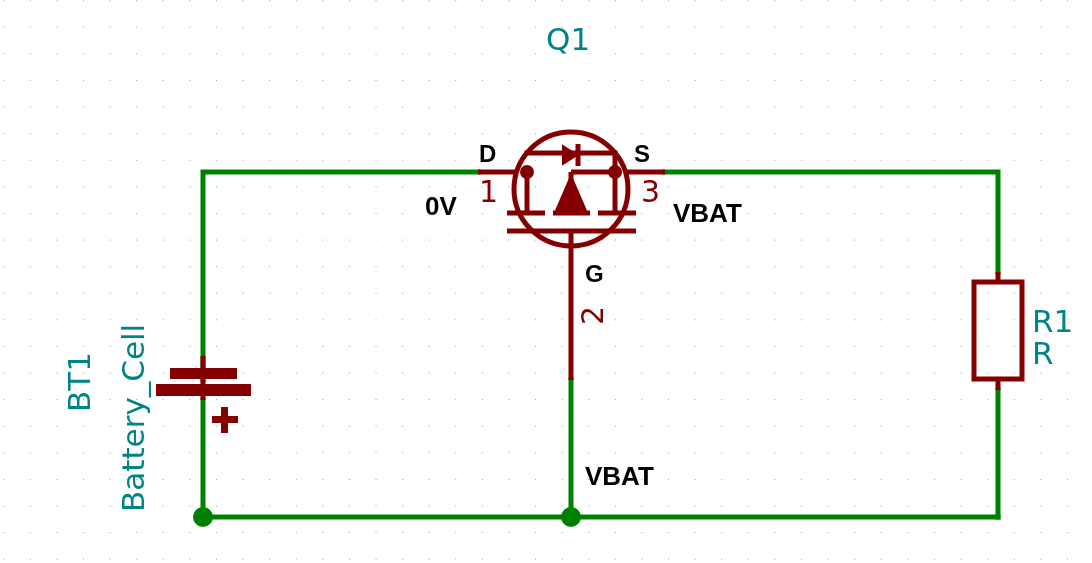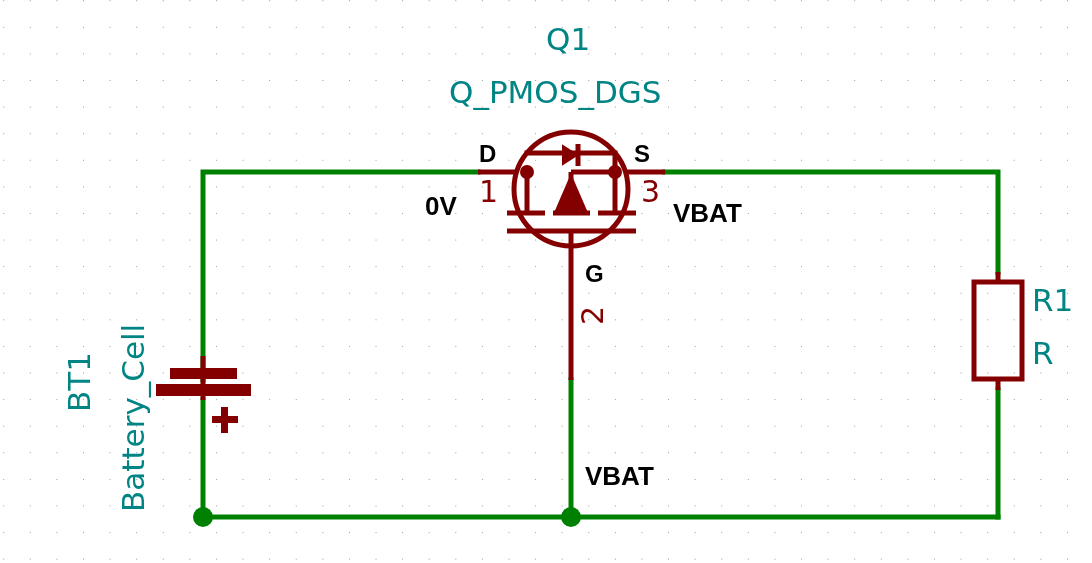--- a/index.html
+++ b/index.html
@@ -134,33 +134,32 @@
     <g>
       <g stroke="#840000" stroke-width="5">
         <line x1="998" y1="272" x2="998" y2="282"></line>
         <line x1="998" y1="379" x2="998" y2="390"></line>
       </g>
       <rect x="974" y="282" width="48" height="97" stroke="#840000" stroke-width="5" fill="none"></rect>
     </g>
   </svg>
 
   <div class="lbl lbl-ref" style="left:546px; top:24px; font-size:31px; color:#008484;">Q1</div>
-  <div class="lbl lbl-ref" style="left:449px; top:77px; font-size:31px; color:#008484;">Q_PMOS_DGS</div>
 
   <div class="lbl lbl-pinname" style="left:479px; top:142px; font-size:24px; color:#000000;">D</div>
   <div class="lbl lbl-pinname" style="left:634px; top:142px; font-size:24px; color:#000000;">S</div>
   <div class="lbl lbl-pinname" style="left:585px; top:262px; font-size:24px; color:#000000;">G</div>
 
   <div class="lbl lbl-pinnum" style="left:479px; top:177px; font-size:30px; color:#840000;">1</div>
   <div class="lbl lbl-pinnum" style="left:641px; top:177px; font-size:30px; color:#840000;">3</div>
   <div class="lbl lbl-pinnum rot90" style="left:578px; top:325px; font-size:30px; color:#840000;">2</div>
 
   <div class="lbl lbl-net" style="left:425px; top:193px; font-size:26px; color:#000000;">0V</div>
   <div class="lbl lbl-net" style="left:673px; top:200px; font-size:26px; color:#000000;">VBAT</div>
   <div class="lbl lbl-net" style="left:585px; top:463px; font-size:26px; color:#000000;">VBAT</div>
 
   <div class="lbl lbl-ref rot90" style="left:64px; top:412px; font-size:31px; color:#008484;">BT1</div>
   <div class="lbl lbl-ref rot90" style="left:118px; top:512px; font-size:31px; color:#008484;">Battery_Cell</div>
 
-  <div class="lbl lbl-ref" style="left:1032px; top:285px; font-size:31px; color:#008484;">R1</div>
+  <div class="lbl lbl-ref" style="left:1032px; top:306px; font-size:31px; color:#008484;">R1</div>
   <div class="lbl lbl-ref" style="left:1032px; top:338px; font-size:31px; color:#008484;">R</div>
 
 </div>
 
 </body></html>

